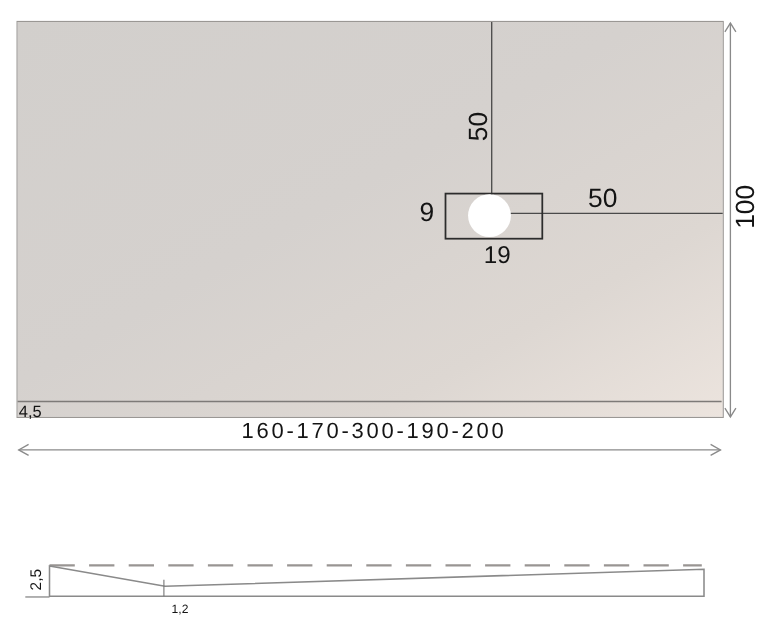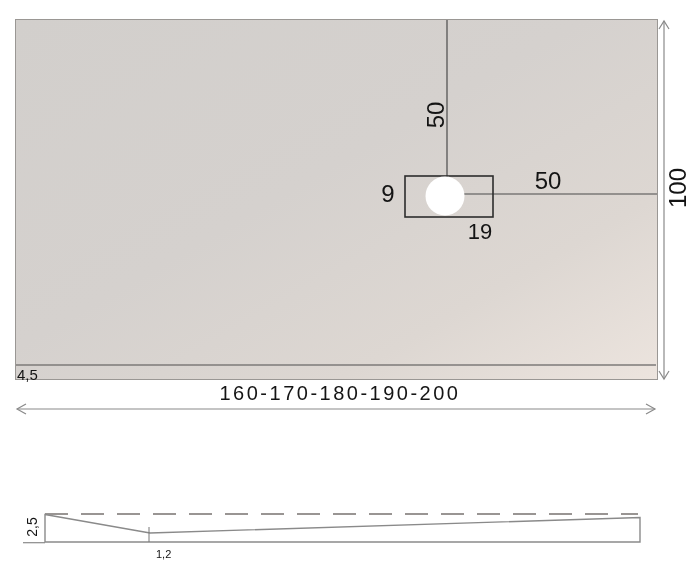--- a/index.html
+++ b/index.html
@@ -14,21 +14,21 @@
     background:linear-gradient(150deg,#d2cfcc 0%,#d5d1ce 45%,#ddd7d2 75%,#ece4de 100%);
     border:1px solid #9a9794;
   }
   svg.overlay{position:absolute;left:0;top:0;width:700px;height:571px;}
   .lbl{
     position:absolute;color:#141414;white-space:nowrap;
     transform:translate(-50%,-50%);
   }
   .lbl.rot{transform:translate(-50%,-50%) rotate(-90deg);}
   .lbl.big{font-size:24px;}
-  .lbl.mid{font-size:22px;margin-left:28px;}
+  .lbl.mid{font-size:22px;}
   .lbl.range{font-size:20px;letter-spacing:2.5px;}
   .lbl.small{font-size:15px;transform:none;}
   .lbl.tiny{font-size:11px;transform:none;margin-top:19px;}
   .lbl.profile-edge{font-size:14px;}
 </style>
 </head>
 <body>
 
 <div class="stage">
 
@@ -63,19 +63,19 @@
   <div class="lbl big" style="left:548px;top:181px;">50</div>
 
   <div class="lbl big" style="left:388px;top:194px;">9</div>
 
   <div class="lbl mid" style="left:452px;top:232px;">19</div>
 
   <div class="lbl big rot" style="left:678px;top:188px;">100</div>
 
   <div class="lbl small" style="left:17px;top:366px;">4,5</div>
 
-  <div class="lbl range" style="left:340px;top:393px;">160-170-180-190-200</div>
+  <div class="lbl range" style="left:340px;top:393px;">160-170-300-190-200</div>
 
   <div class="lbl profile-edge rot" style="left:32px;top:527px;">2,5</div>
 
   <div class="lbl tiny" style="left:156px;top:529px;">1,2</div>
 
 </div>
 
 </body></html>

